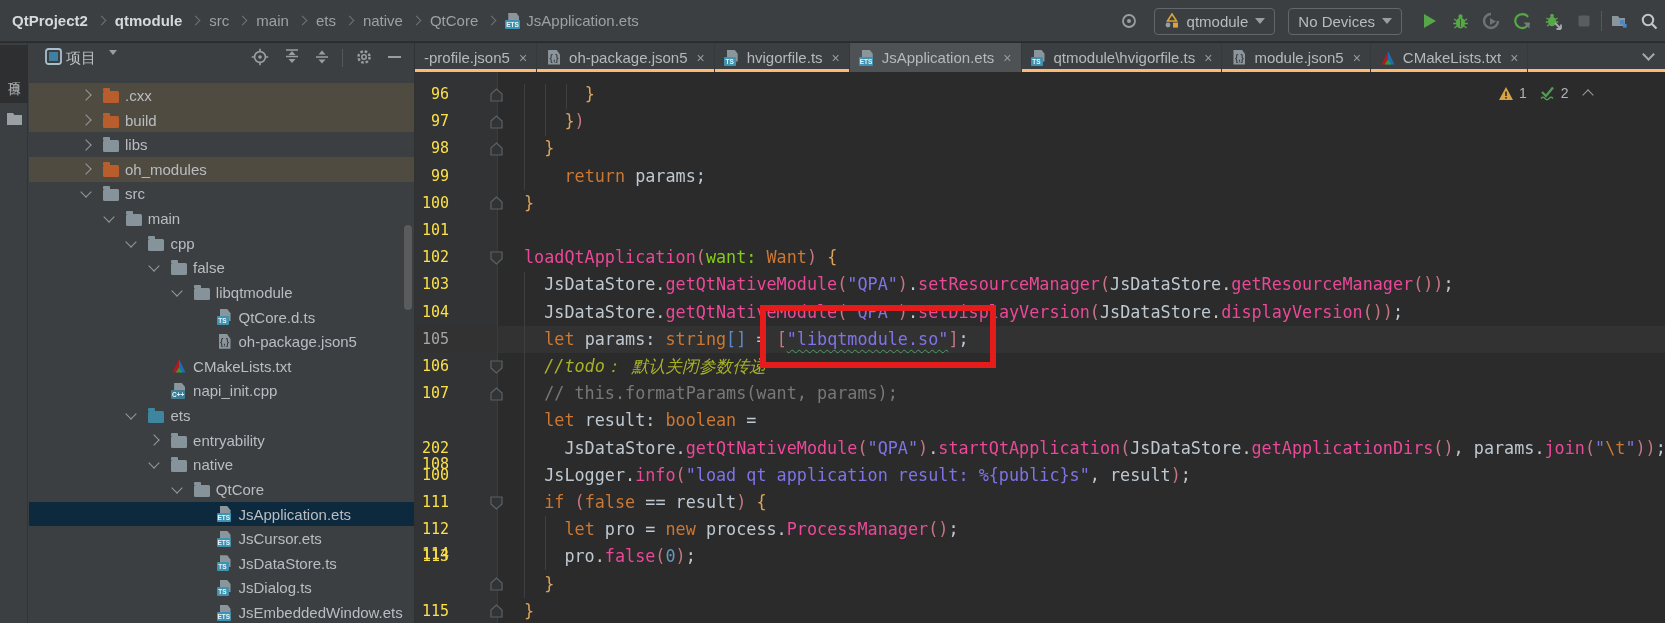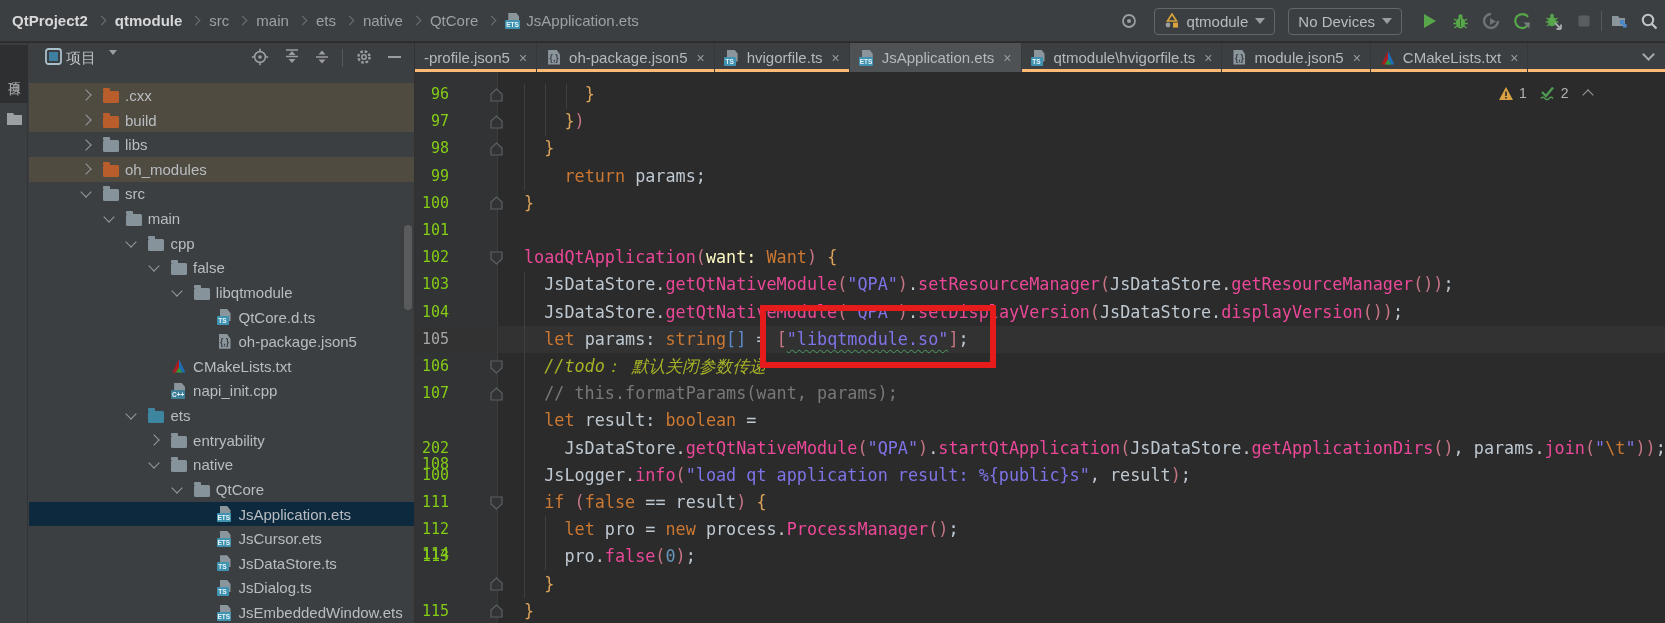--- a/index.html
+++ b/index.html
@@ -39,24 +39,24 @@
 #tabbar{left:415px;top:43px;width:1250px;height:29px;background:#3c3f41;display:flex;border-bottom:3px solid #fdba74}
 .tab{display:flex;align-items:center;height:29px;padding:0 9px;font-size:15px;color:#b6b9bb;border-right:1px solid #36393a;white-space:nowrap;flex:none}
 .tab.active{background:#4e5254}
 .tab .x{color:#989b9e;margin-left:9px;font-size:14px}
 .tab .fic,.tab svg{margin-right:7px}
 .tab-more{margin-left:auto;align-self:center;width:9px;height:9px;border-right:2px solid #a7aaac;border-bottom:2px solid #a7aaac;transform:rotate(45deg);margin-right:12px;margin-top:-4px}
 
 #gutter{left:416px;top:72px;width:82px;height:551px;background:#313335}
 #foldline{left:497px;top:72px;width:1px;height:551px;background:#3a3d3f}
 #curline{left:416px;top:325.8px;width:1249px;height:27.2px;background:#323232}
-.lnum{position:absolute;width:33px;text-align:right;font-family:"DejaVu Sans Mono",monospace;font-size:15px;color:#84cc16;line-height:27.2px}
+.lnum{position:absolute;width:33px;text-align:right;font-family:"DejaVu Sans Mono",monospace;font-size:15px;color:#fde047;line-height:27.2px}
 .lnum.cur{color:#a5a5a5}
 .cline{position:absolute;left:524px;white-space:pre;font-family:"DejaVu Sans Mono",monospace;font-size:16.8px;line-height:27.2px;height:27.2px;color:#bec8d1}
-.d{color:#bec8d1}.k{color:#cc7832}.f{color:#ec4899}.p{color:#fef9c3}.s{color:#7e74e8}.e{color:#cc7832}.c{color:#787878}.t{color:#a8b327;font-style:italic}.n{color:#6897bb}.B{color:#dba35a}.P{color:#c57583}.Q{color:#5f8ac7}
+.d{color:#bec8d1}.k{color:#cc7832}.f{color:#ec4899}.p{color:#84cc16}.s{color:#7e74e8}.e{color:#cc7832}.c{color:#787878}.t{color:#a8b327;font-style:italic}.n{color:#6897bb}.B{color:#dba35a}.P{color:#c57583}.Q{color:#5f8ac7}
 .wavy{text-decoration:underline;text-decoration-style:wavy;text-decoration-color:#4c9e63;text-decoration-thickness:1px;text-underline-offset:4px}
 .guide{position:absolute;width:1px;background:#3d4042}
 .foldic{position:absolute;left:489px}
 #redbox{left:760px;top:305px;width:236px;height:63px;border:6px solid #e61b1b;z-index:40}
 
 #inspect{left:1498px;top:84px;height:18px;display:flex;align-items:center;gap:5px;font-size:14px;color:#b0b3b5;z-index:5}
 #inspect .chvup{width:8px;height:8px;border-right:1.7px solid #9a9da0;border-bottom:1.7px solid #9a9da0;transform:rotate(-135deg);margin-left:10px;margin-top:4px}
 
 #toolbar{position:absolute;right:0;top:7px;height:28px;display:flex;align-items:center}
 .combo{height:27px;border:1px solid #63676a;border-radius:4px;display:flex;align-items:center;padding:0 9px;gap:7px;font-size:15px;color:#b9bcbe;white-space:nowrap}

